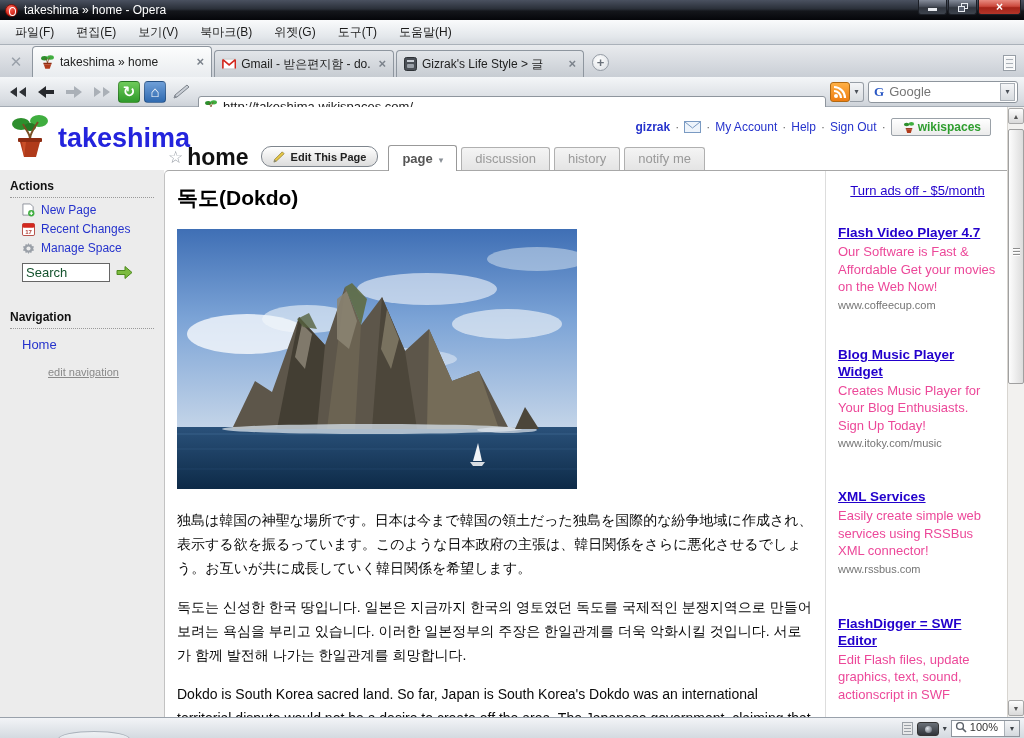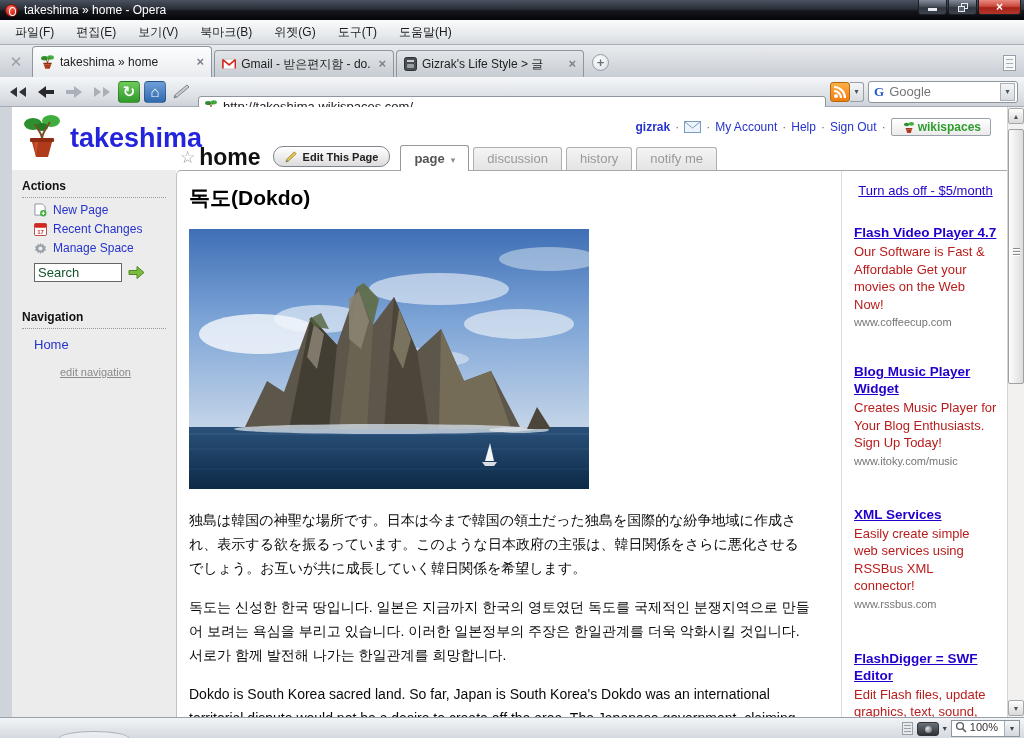--- a/index.html
+++ b/index.html
@@ -75,21 +75,21 @@
     display:flex; align-items:center; justify-content:center; }
   .gsearch { width:150px; height:22px; background:#fff; border:1px solid #8e959d; border-radius:3px;
     display:flex; align-items:center; padding:0 2px 0 5px; gap:5px; }
   .g-logo { font-size:13px; font-weight:bold; color:#2a58c4; font-family:"Liberation Serif",serif; }
   .gsearch input { border:none; outline:none; flex:1; width:80px; font-size:13px; color:#9aa0a8;
     font-family:inherit; background:transparent; }
   .gsearch .dd { color:#4a5057; font-size:8px; width:15px; height:18px; border:1px solid #aab0b7;
     background:linear-gradient(#f4f5f7,#d8dce0); display:flex; align-items:center; justify-content:center; }
 
   
-  .content { position:absolute; top:107px; bottom:21px; left:0; right:0; background:#fff;margin-left:12px; }
+  .content { position:absolute; top:107px; bottom:21px; left:0; right:0; background:#fff; }
   .v-scrollbar { position:absolute; right:0; top:0; bottom:0; width:17px; background:#f2f1ef;
     border-left:1px solid #d8d5d0; }
   .scroll-btn { position:absolute; left:0; width:16px; height:16px;
     background:linear-gradient(#fdfdfd,#d9d9d9); border:1px solid #a8a8a8; border-radius:2px;
     color:#555; font-size:7px; display:flex; align-items:center; justify-content:center; }
   .scroll-up { top:1px; } .scroll-down { bottom:1px; }
   .scroll-thumb { position:absolute; left:0; top:22px; width:16px; height:255px;
     background:linear-gradient(90deg,#fdfdfd,#dcdcdc); border:1px solid #a0a0a0; border-radius:2px; }
   .thumb-grip { position:absolute; left:4px; top:118px; width:7px; }
   .thumb-grip i { display:block; height:1px; background:#8e8e8e; margin-bottom:2px; box-shadow:0 1px 0 #fff; }
@@ -135,30 +135,30 @@
   .edit-nav { margin:14px 0 0 48px; font-size:11px; }
   .edit-nav a { color:#8a8a8a; text-decoration:underline; }
 
   .main-panel { position:absolute; left:164px; right:0; top:0; bottom:0; background:#fff;
     border-top:1px solid #a8a8a8; border-left:1px solid #c2c2c2; border-radius:5px 0 0 0;padding-left:14px; }
   .article { position:absolute; left:0; right:182px; top:0; bottom:0; padding:10px 12px; overflow:hidden; }
   .article h1 { font-size:21px; color:#000; margin:3px 0 17px; font-weight:bold; }
   .photo { width:400px; height:260px; margin-bottom:19px; display:block; }
   .article p { font-size:14px; line-height:24px; color:#0a0a0a; margin-bottom:15px; }
 
-  .ads-col { position:absolute; right:0; top:0; width:166px; bottom:0; border-left:1px solid #ddd;
+  .ads-col { position:absolute; right:0; top:0; width:182px; bottom:0; border-left:1px solid #ddd;
     padding:8px 10px 0 12px; overflow:hidden; }
   .turnoff { display:block; text-align:center; margin:4px 0 10px; font-size:13px; color:#2200cc;
     text-decoration:underline; }
   .adsby { font-size:11px; color:#111; }
   .adsby .glogo { font-family:"Liberation Serif",serif; font-size:17px; font-weight:bold; color:#2b2b2b; letter-spacing:.5px; }
   .ad { margin-top:25px; }
   .ad .ad-title { font-size:13.5px; font-weight:bold; color:#2200cc; text-decoration:underline;
     line-height:17px; display:inline-block; }
-  .ad .ad-body { font-size:13px; color:#b91c1c; line-height:17.5px; margin-top:2px; }
+  .ad .ad-body { font-size:13px; color:#ec4899; line-height:17.5px; margin-top:2px; }
   .ad .ad-url { font-size:11px; color:#757575; margin-top:3px; }
 
   
   .statusbar { position:absolute; bottom:0; left:0; right:0; height:21px;
     background:linear-gradient(#f2f4f7,#d4dae0); border-top:1px solid #99a1ab; overflow:hidden; }
   .panel-handle { position:absolute; left:58px; top:13px; width:72px; height:16px; border-radius:50%;
     border:1px solid #aab2bb; background:linear-gradient(#eef1f4,#d8dde2); }
   .status-right { position:absolute; right:4px; top:2px; display:flex; align-items:center; gap:4px; }
   .st-doc { width:11px; height:13px; background:#e8e9ea; border:1px solid #9aa0a7; }
   .st-doc i { display:block; height:1px; background:#9aa0a7; margin:2px 1px 0; }

